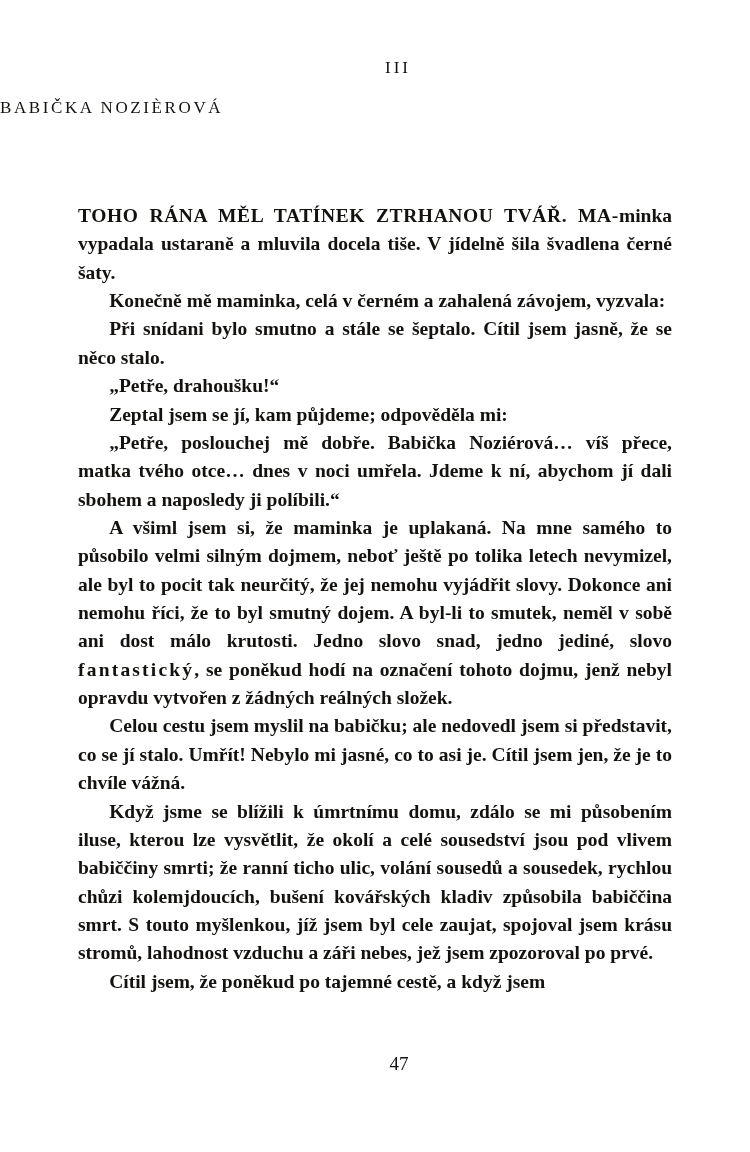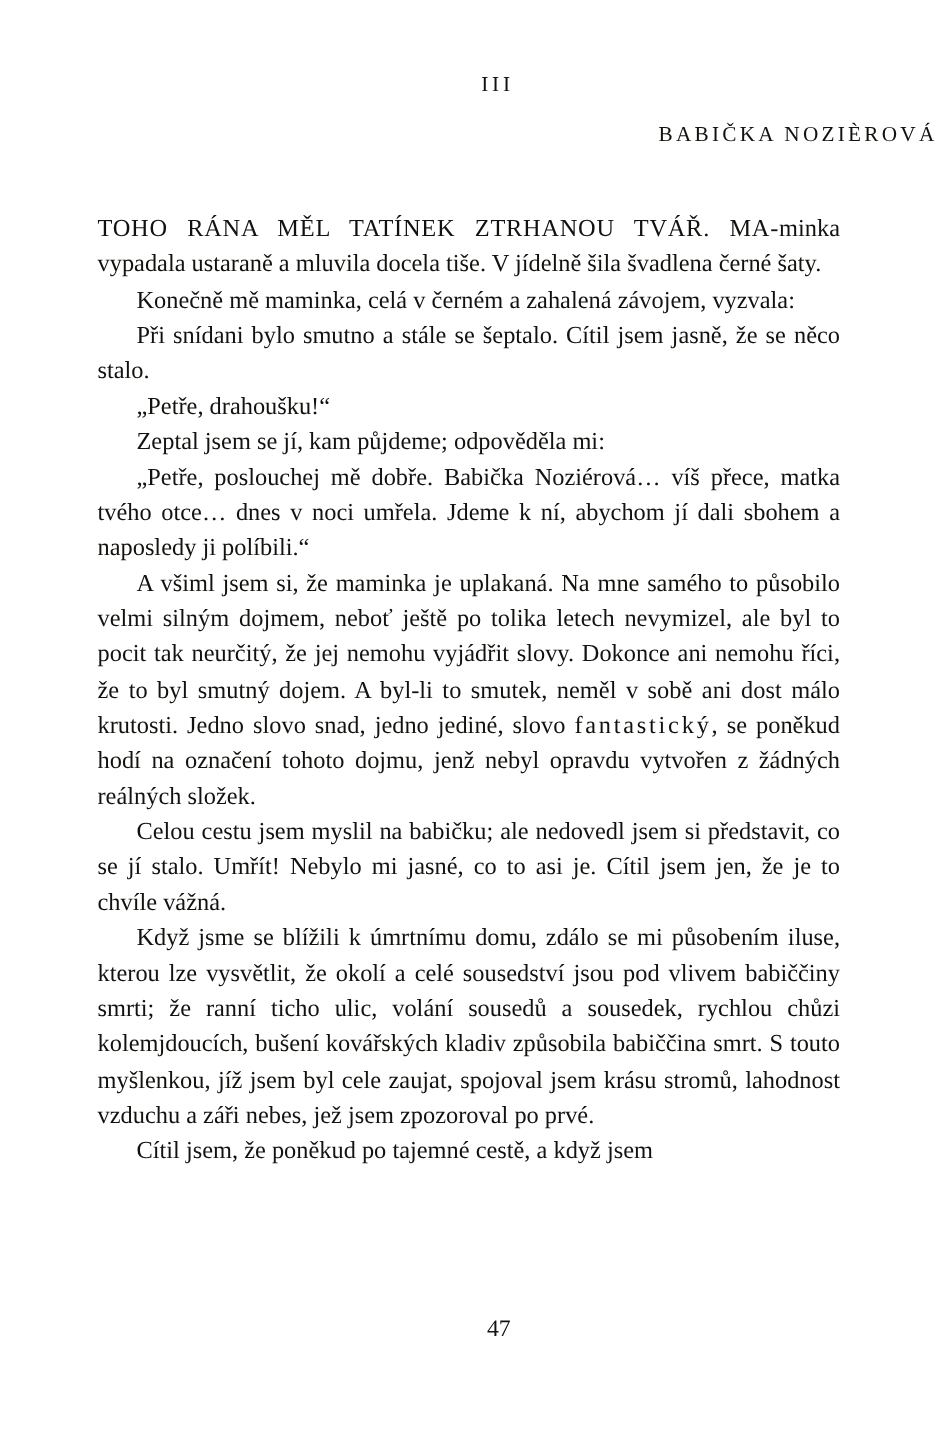--- a/index.html
+++ b/index.html
@@ -23,32 +23,33 @@
   }
   .chapter-number {
     text-align: center;
     margin-top: 58px;
     font-size: 17px;
     letter-spacing: 3px;
     font-weight: normal;
     padding-left: 46px;
   }
   .chapter-title {
-    text-align: right;
+    text-align: left;
     margin-top: 20px;
     font-size: 17px;
     letter-spacing: 2.6px;
     font-weight: normal;
   }
   .body-text {
-    margin: 52px 78px 0 78px;
+    margin: 84px 78px 0 78px;
     font-size: 19.5px;
     line-height: 1.455;
     text-align: justify;
     text-justify: inter-word;
+    font-weight: bold;
   }
   .body-text p {
     margin: 0;
     text-indent: 1.6em;
   }
   .body-text p.first {
     text-indent: 0;
   }
   .smallcaps {
     font-size: 19.5px;

